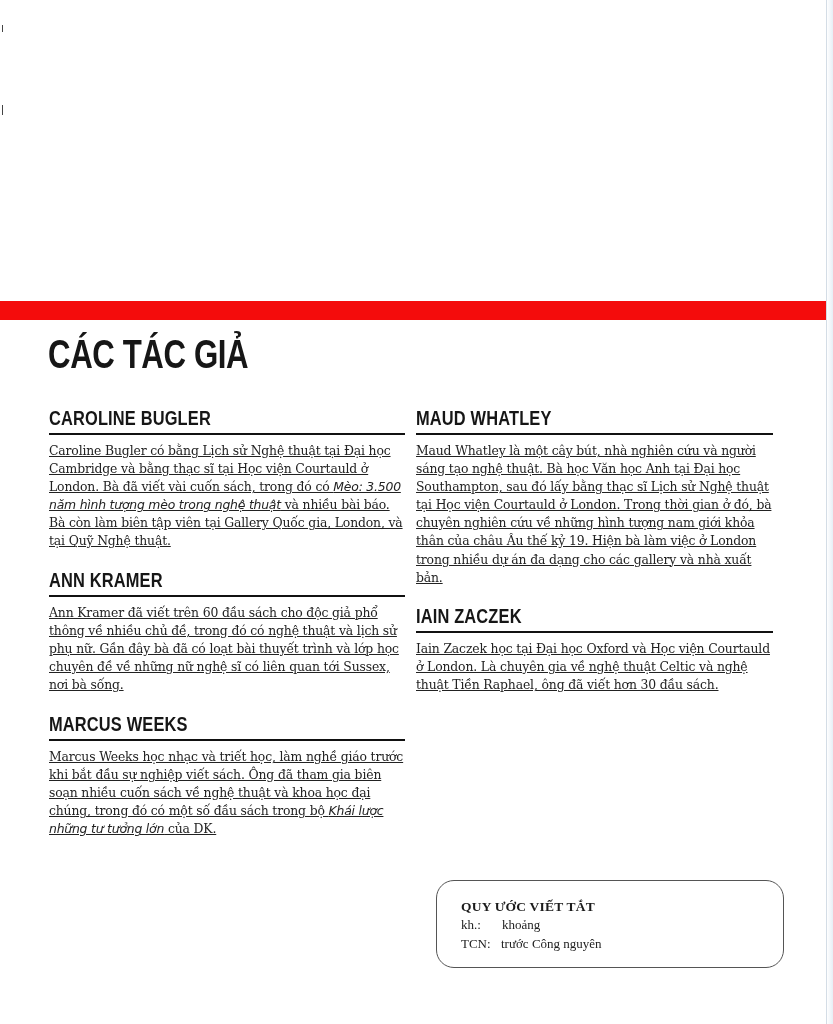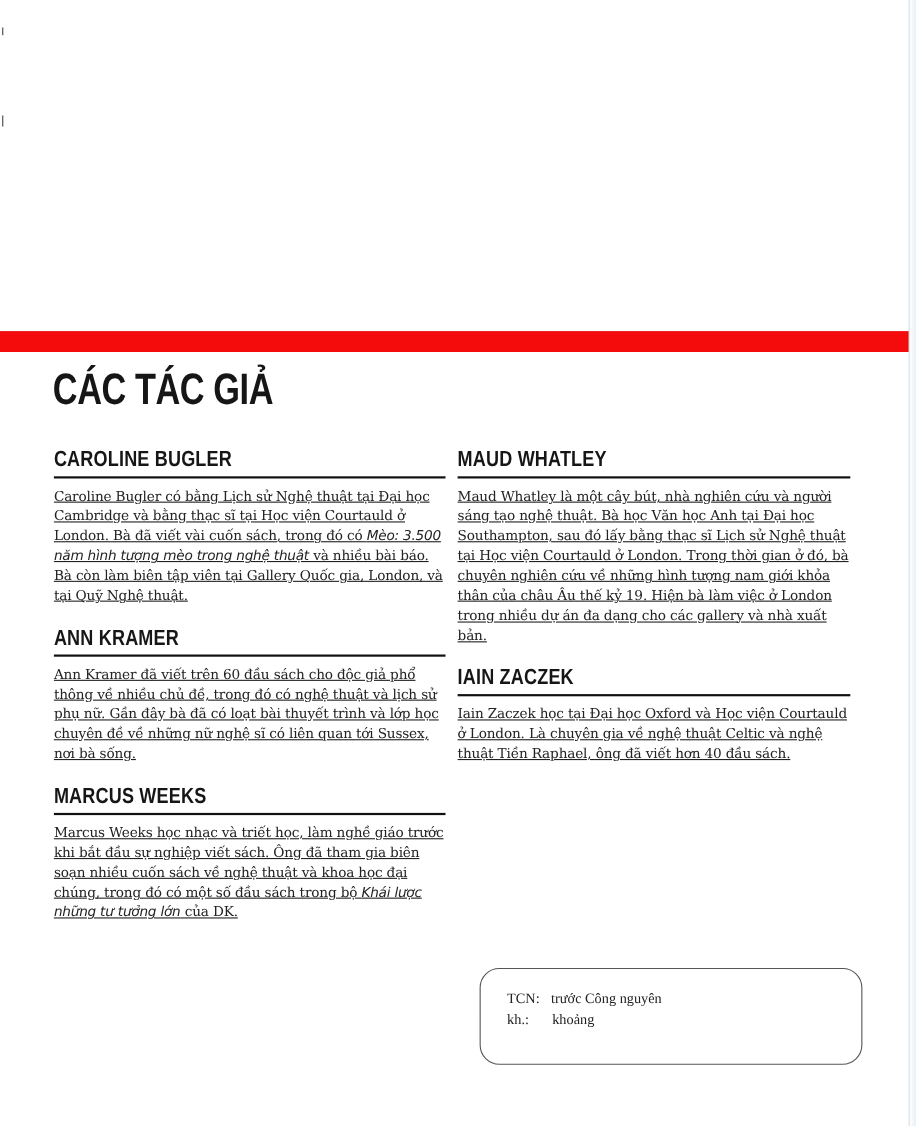--- a/index.html
+++ b/index.html
@@ -166,26 +166,27 @@
 <div class="column col-right">
   <section class="author" id="author-maud">
     <h2 class="author-name">MAUD WHATLEY</h2>
     <div class="author-rule"></div>
     <p class="author-bio">Maud Whatley là một cây bút, nhà nghiên cứu và người sáng tạo nghệ thuật. Bà học Văn học Anh tại Đại học Southampton, sau đó lấy bằng thạc sĩ Lịch sử Nghệ thuật tại Học viện Courtauld ở London. Trong thời gian ở đó, bà chuyên nghiên cứu về những hình tượng nam giới khỏa thân của châu Âu thế kỷ 19. Hiện bà làm việc ở London trong nhiều dự án đa dạng cho các gallery và nhà xuất bản.</p>
   </section>
 
   <section class="author" id="author-iain">
     <h2 class="author-name">IAIN ZACZEK</h2>
     <div class="author-rule"></div>
-    <p class="author-bio">Iain Zaczek học tại Đại học Oxford và Học viện Courtauld ở London. Là chuyên gia về nghệ thuật Celtic và nghệ thuật Tiền Raphael, ông đã viết hơn 40 đầu sách.</p>
+    <p class="author-bio">Iain Zaczek học tại Đại học Oxford và Học viện Courtauld ở London. Là chuyên gia về nghệ thuật Celtic và nghệ thuật Tiền Raphael, ông đã viết hơn 30 đầu sách.</p>
   </section>
 </div>
 
 <div class="abbr-box">
+  <div class="abbr-title">QUY ƯỚC VIẾT TẮT</div>
+  <div class="abbr-row">
+    <span class="abbr-key">kh.:</span>
+    <span class="abbr-value">khoảng</span>
+  </div>
   <div class="abbr-row">
     <span class="abbr-key wide">TCN:</span>
     <span class="abbr-value">trước Công nguyên</span>
   </div>
-  <div class="abbr-row">
-    <span class="abbr-key">kh.:</span>
-    <span class="abbr-value">khoảng</span>
-  </div>
 </div>
 
 </body></html>

